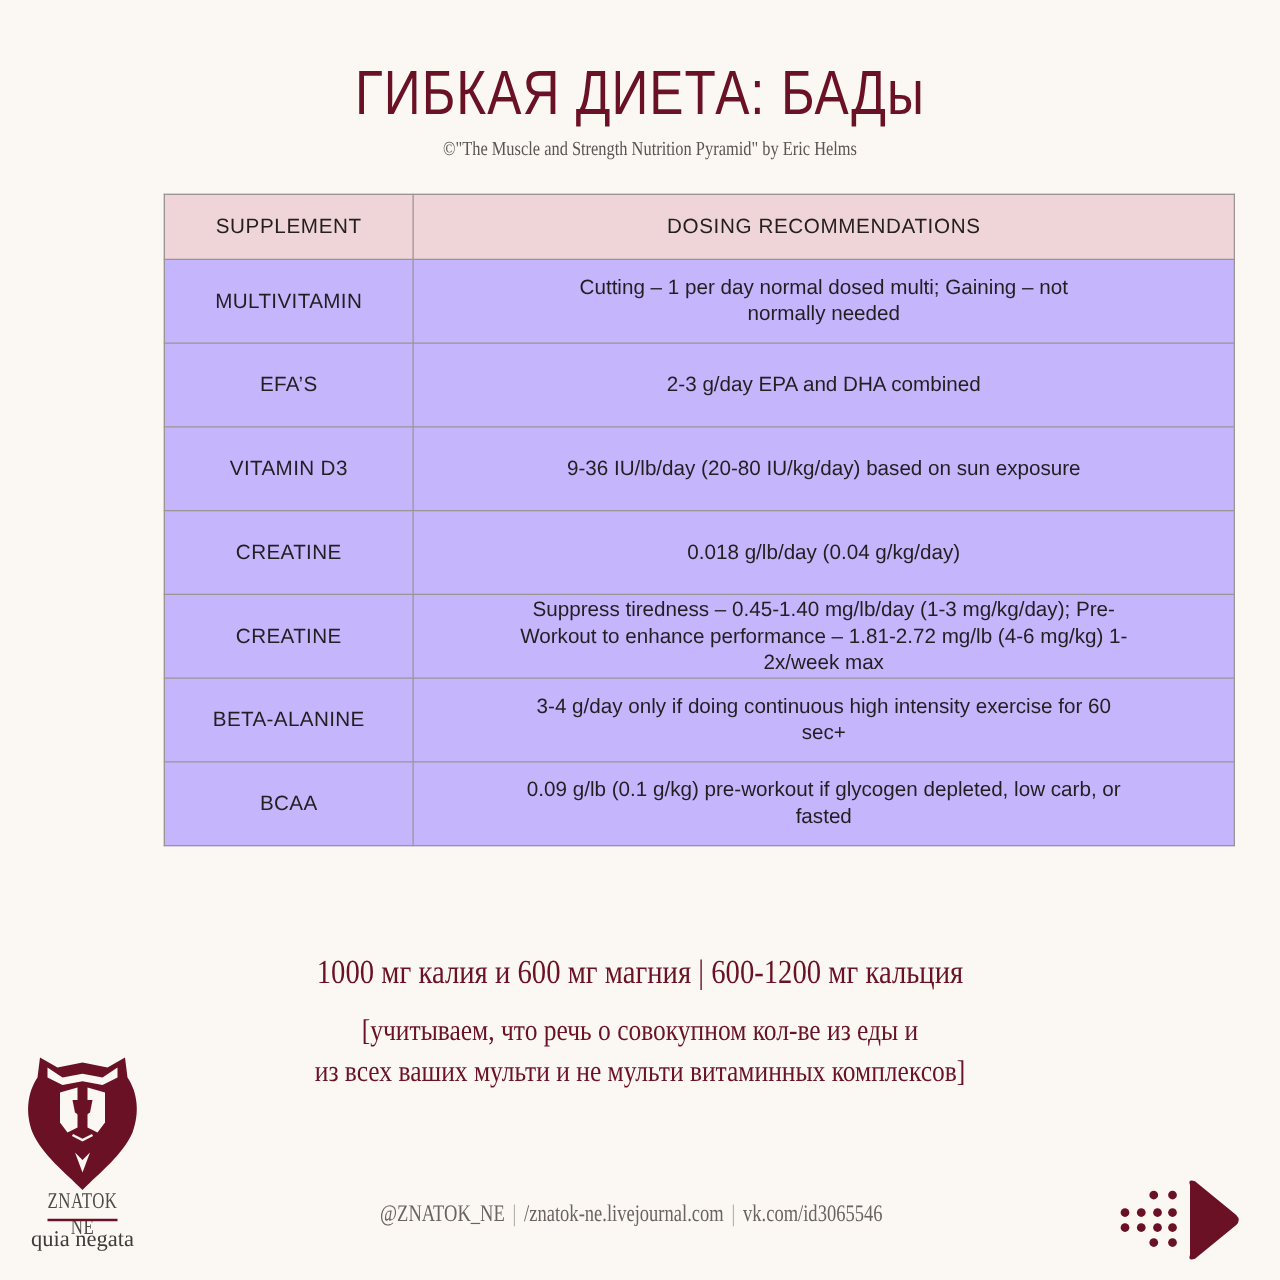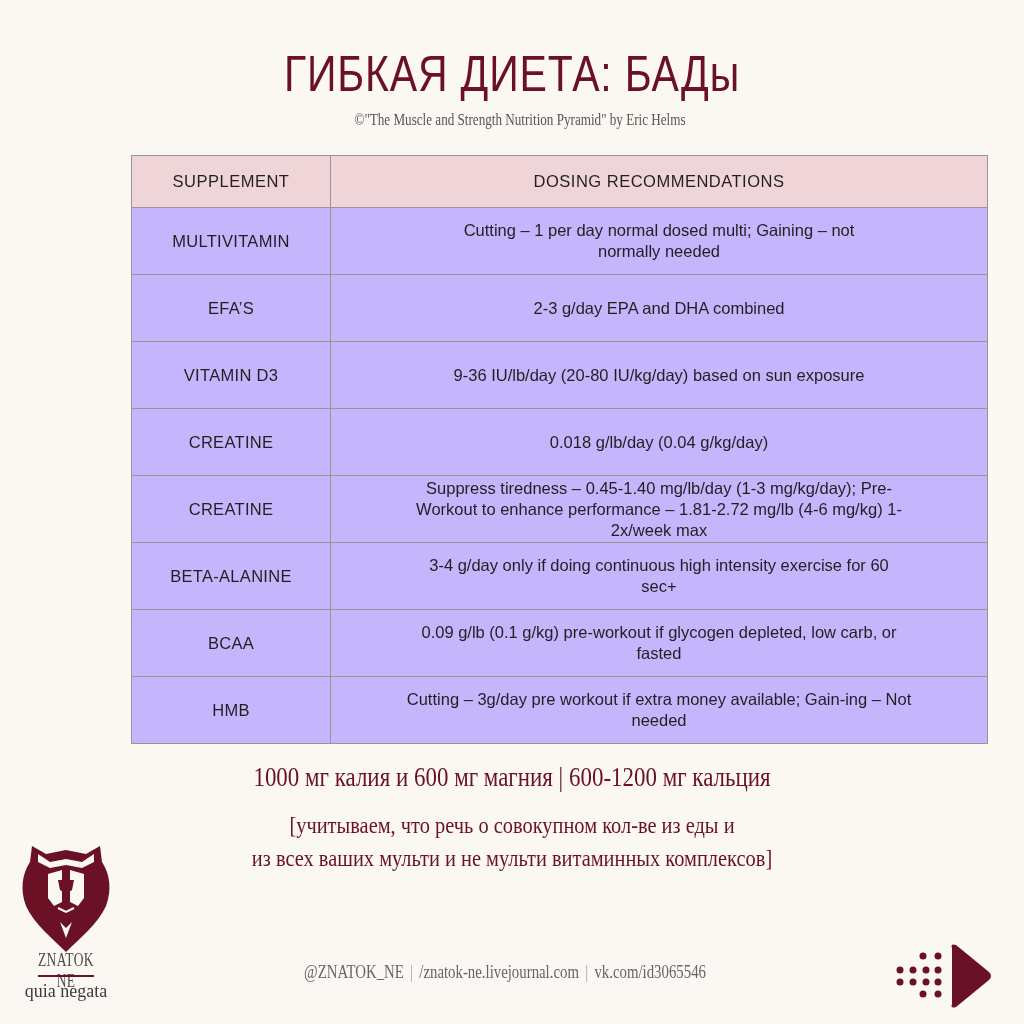--- a/index.html
+++ b/index.html
@@ -166,26 +166,20 @@
     <tr>
       <td class="name">BETA-ALANINE</td>
       <td class="dose">
           <div style="width:460px;margin:0 auto">3-4 g/day only if doing continuous high intensity exercise for 60 sec+</div>
         </td>
     </tr>
     <tr>
       <td class="name">BCAA</td>
       <td class="dose">
           <div style="width:520px;margin:0 auto">0.09 g/lb (0.1 g/kg) pre-workout if glycogen depleted, low carb, or fasted</div>
-        </td>
-    </tr>
-    <tr>
-      <td class="name">HMB</td>
-      <td class="dose">
-          <div style="width:530px;margin:0 auto">Cutting – 3g/day pre workout if extra money available; Gain-ing – Not needed</div>
         </td>
     </tr>
   </tbody>
 </table>
 
 <div class="minerals">1000 мг калия и 600 мг магния |  600-1200 мг кальция</div>
 <div class="note l1">[учитываем, что речь о совокупном кол-ве из еды и</div>
 <div class="note l2">из всех ваших мульти и не мульти витаминных комплексов]</div>
 
 <div class="logo">

